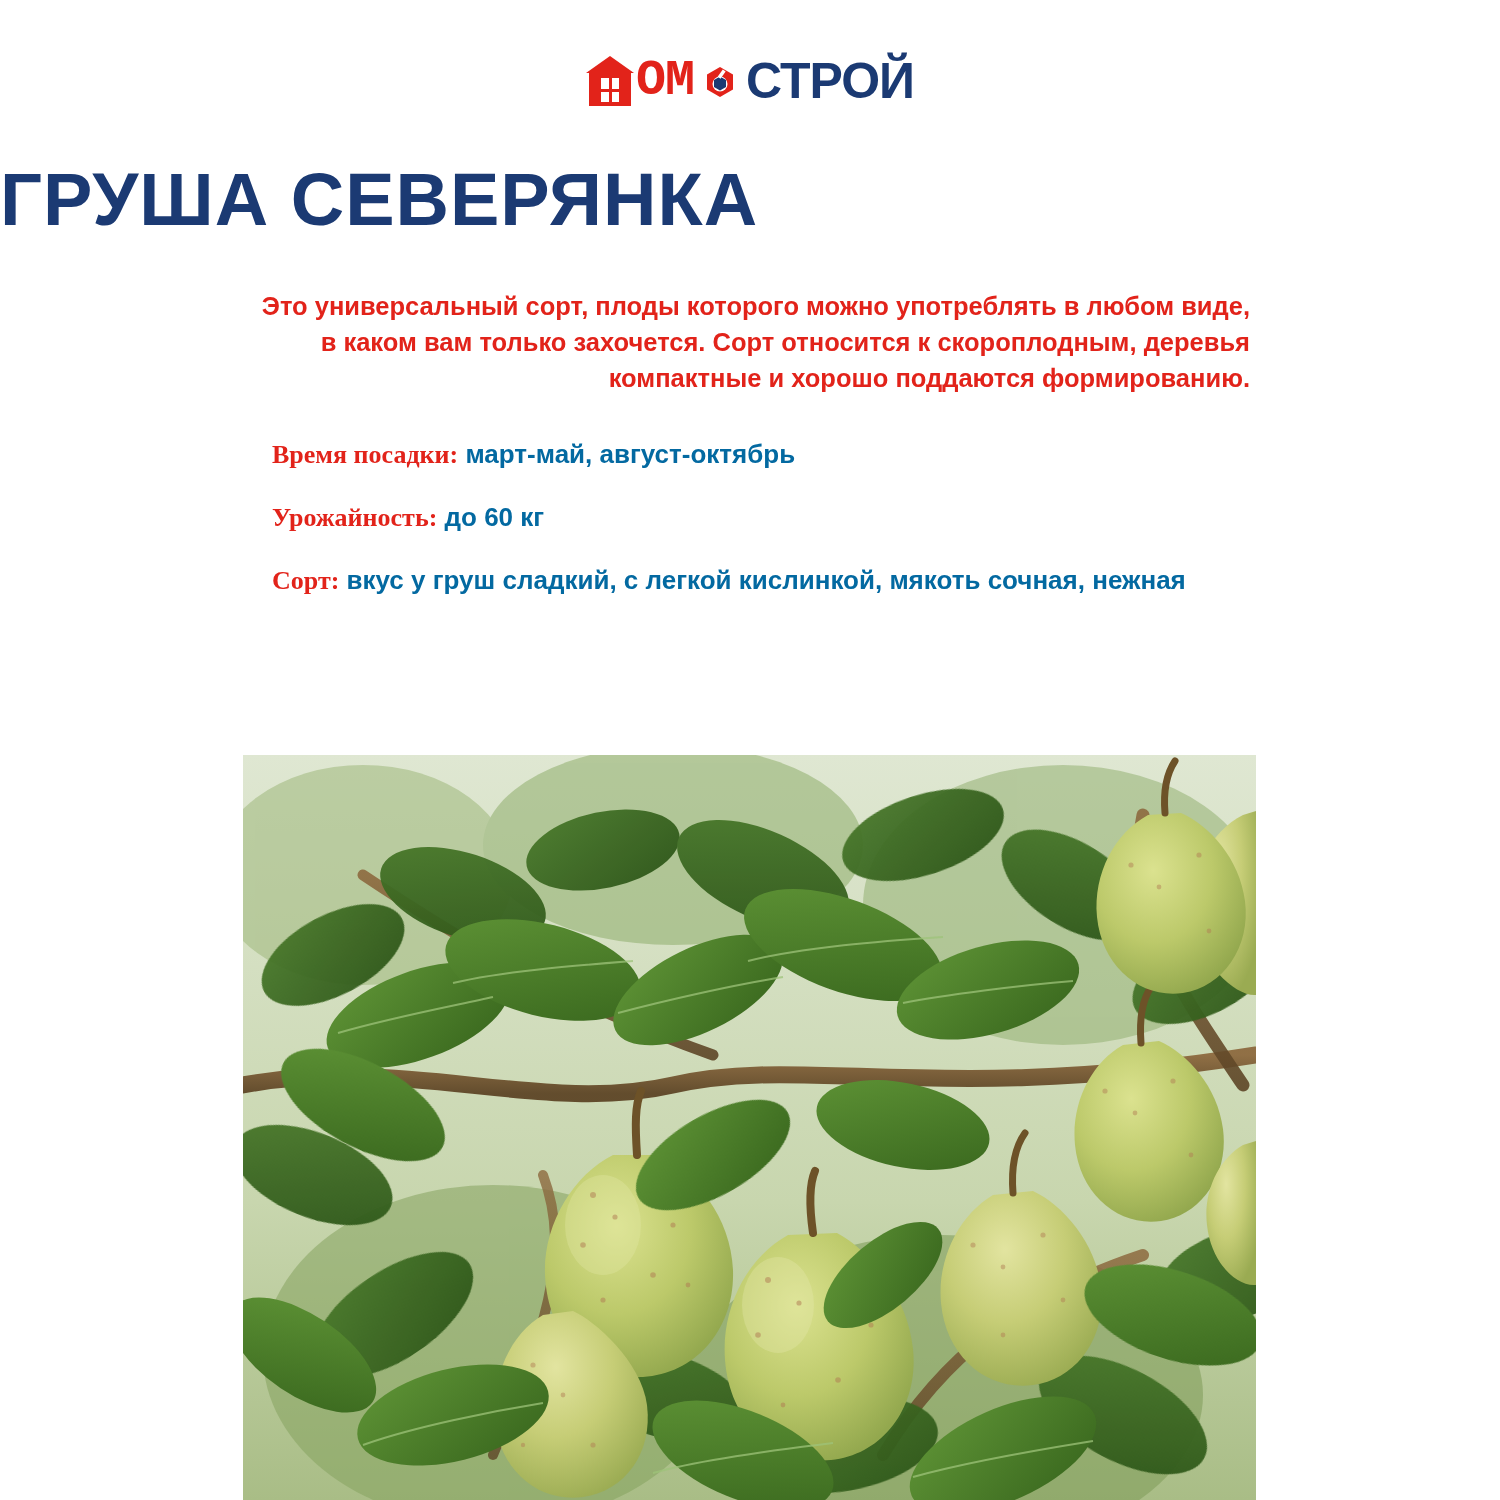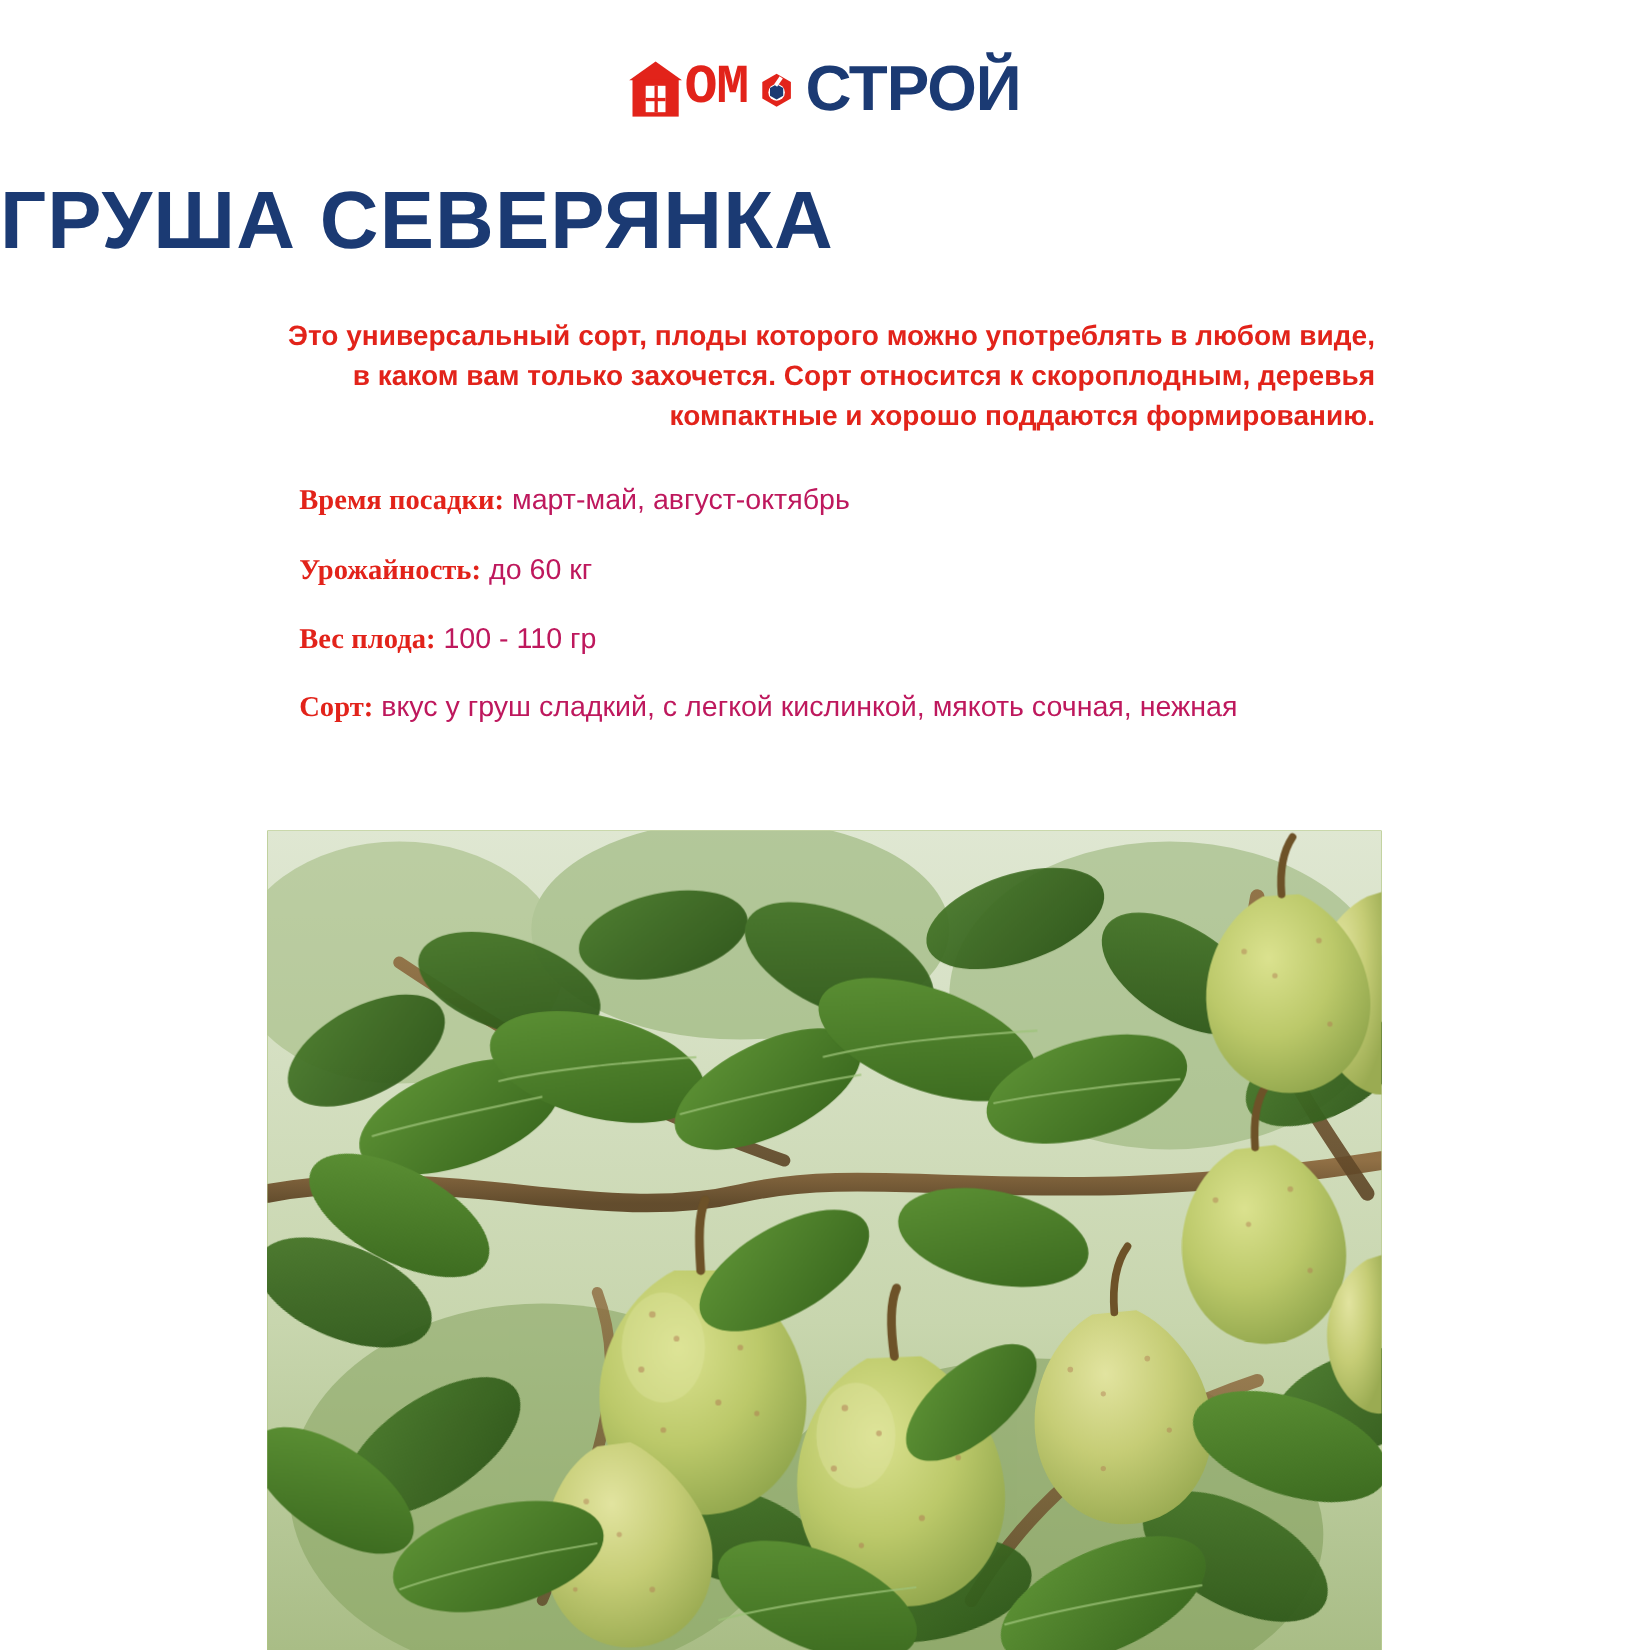--- a/index.html
+++ b/index.html
@@ -98,21 +98,21 @@
   .logo-gear {
     position: relative;
     width: 50px;
     height: 50px;
     margin: 0 1px;
   }
   .logo-gear svg { display: block; }
   .logo-text-right {
     font-family: "Liberation Sans", sans-serif;
     font-weight: bold;
-    font-size: 58px;
+    font-size: 50px;
     letter-spacing: -1px;
     color: #1b3a73;
     line-height: 1;
   }
 
   
   .title {
     position: absolute;
     top: 160px;
     left: 0;
@@ -154,22 +154,22 @@
     white-space: nowrap;
   }
   .spec-label {
     font-family: Liberation Serif, serif;
     font-weight: bold;
     color: #e2231a;
     font-size: 26px;
   }
   .spec-value {
     font-family: "Liberation Sans", sans-serif;
-    font-weight: normal;
-    color: #be185d;
+    font-weight: bold;
+    color: #0369a1;
     font-size: 26px;
   }
 
   
   .photo {
     position: absolute;
     left: 243px;
     top: 755px;
     width: 1013px;
     height: 745px;
@@ -210,24 +210,20 @@
   <div class="intro">Это универсальный сорт, плоды которого можно употреблять в любом виде, в каком вам только захочется. Сорт относится к скороплодным, деревья компактные и хорошо поддаются формированию.</div>
 
   <div class="specs">
     <div class="spec-row">
       <span class="spec-label">Время посадки:</span>
       <span class="spec-value">март-май, август-октябрь</span>
     </div>
     <div class="spec-row">
       <span class="spec-label">Урожайность:</span>
       <span class="spec-value">до 60 кг</span>
-    </div>
-    <div class="spec-row">
-      <span class="spec-label">Вес плода:</span>
-      <span class="spec-value">100 - 110 гр</span>
     </div>
     <div class="spec-row">
       <span class="spec-label">Сорт:</span>
       <span class="spec-value">вкус у груш сладкий, с легкой кислинкой, мякоть сочная, нежная</span>
     </div>
   </div>
 
   <div class="photo">
     <svg width="1013" height="745" viewBox="0 0 1013 745" preserveAspectRatio="xMidYMid slice">
       <defs>

